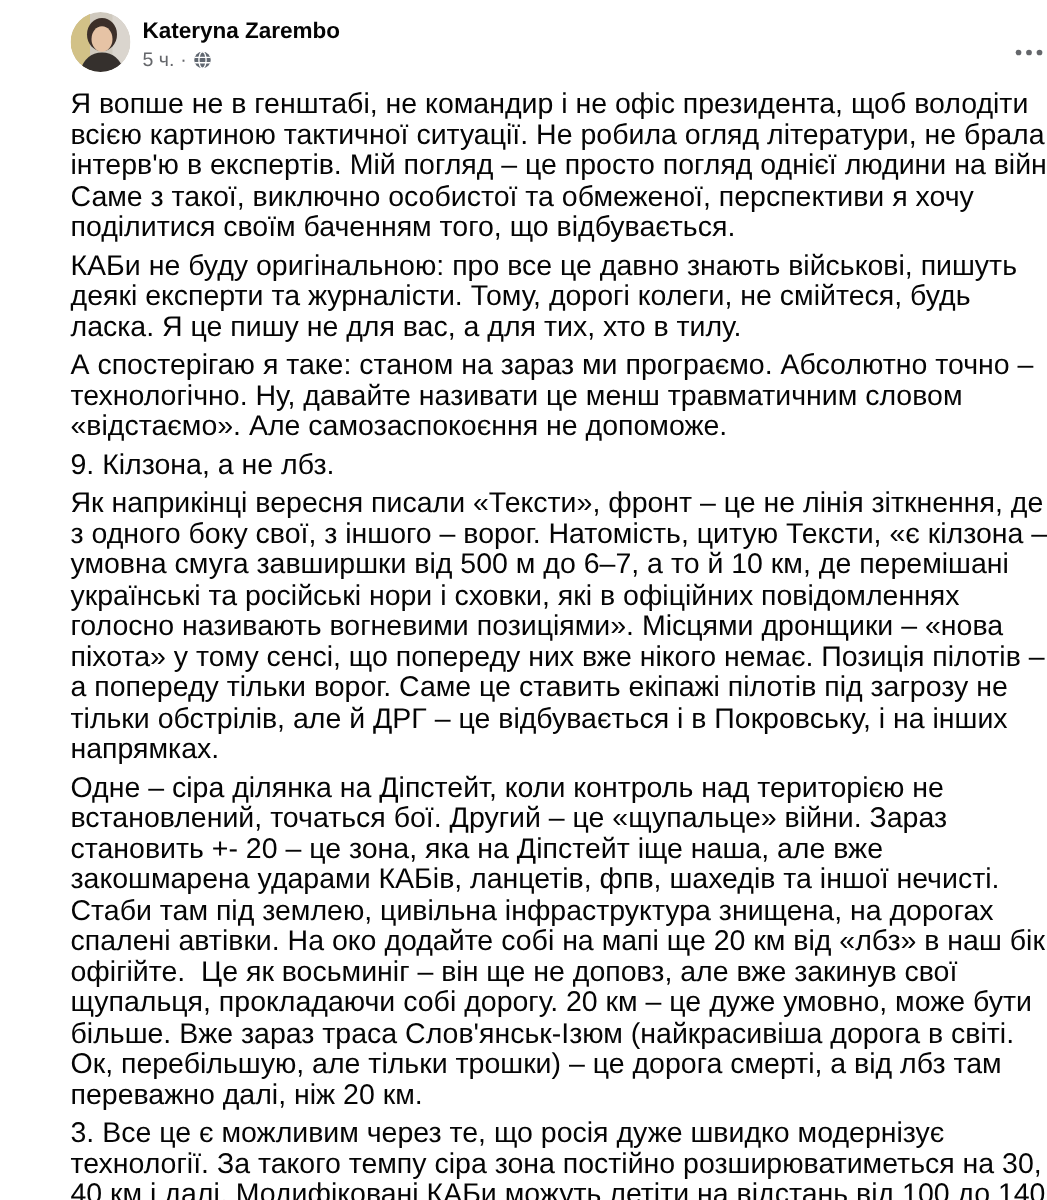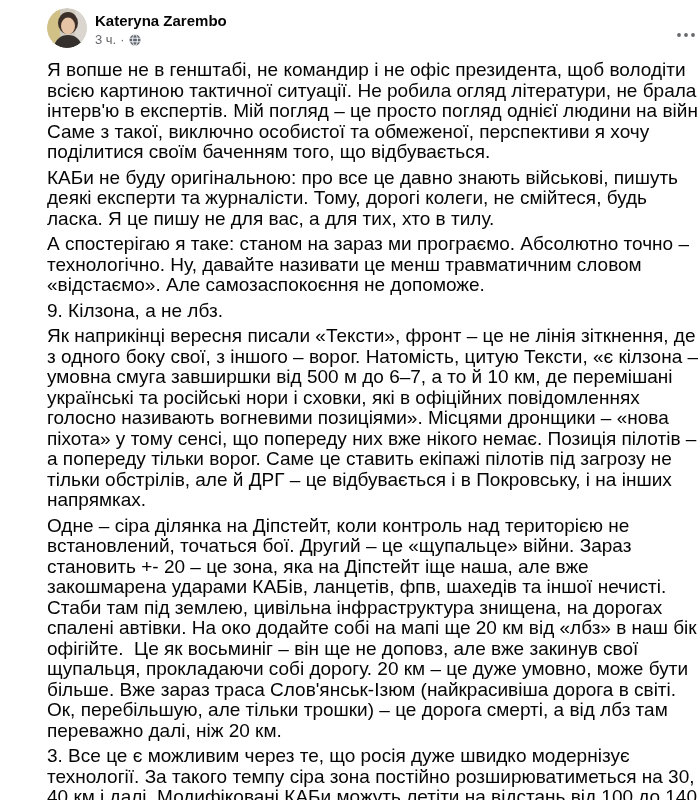--- a/index.html
+++ b/index.html
@@ -129,21 +129,21 @@
             <ellipse cx="21" cy="18" rx="7" ry="8.5" fill="#e6c3a5"></ellipse>
             <path d="M13 14 Q15 7 21 7 Q28 7 29 14 L29 11 Q27 5 21 5 Q15 5 13 11 Z" fill="#3c2f29"></path>
             <path d="M6 40 Q10 27 21 27 Q32 27 36 40 Z" fill="#35302d"></path>
           </g>
         </svg>
       </div>
 
       <div class="header-text">
         <div class="author">Kateryna Zarembo</div>
         <div class="meta">
-          <span>3 ч.</span>
+          <span>5 ч.</span>
           <span>·</span>
           <span class="globe-wrap">
             <svg width="12" height="12" viewBox="0 0 12 12">
               <circle cx="6" cy="6" r="5.5" fill="#606770"></circle>
               <ellipse cx="6" cy="6" rx="2.4" ry="5.5" fill="none" stroke="#ffffff" stroke-width="0.9"></ellipse>
               <line x1="0.6" y1="4.2" x2="11.4" y2="4.2" stroke="#ffffff" stroke-width="0.9"></line>
               <line x1="0.6" y1="7.8" x2="11.4" y2="7.8" stroke="#ffffff" stroke-width="0.9"></line>
             </svg>
           </span>
         </div>

